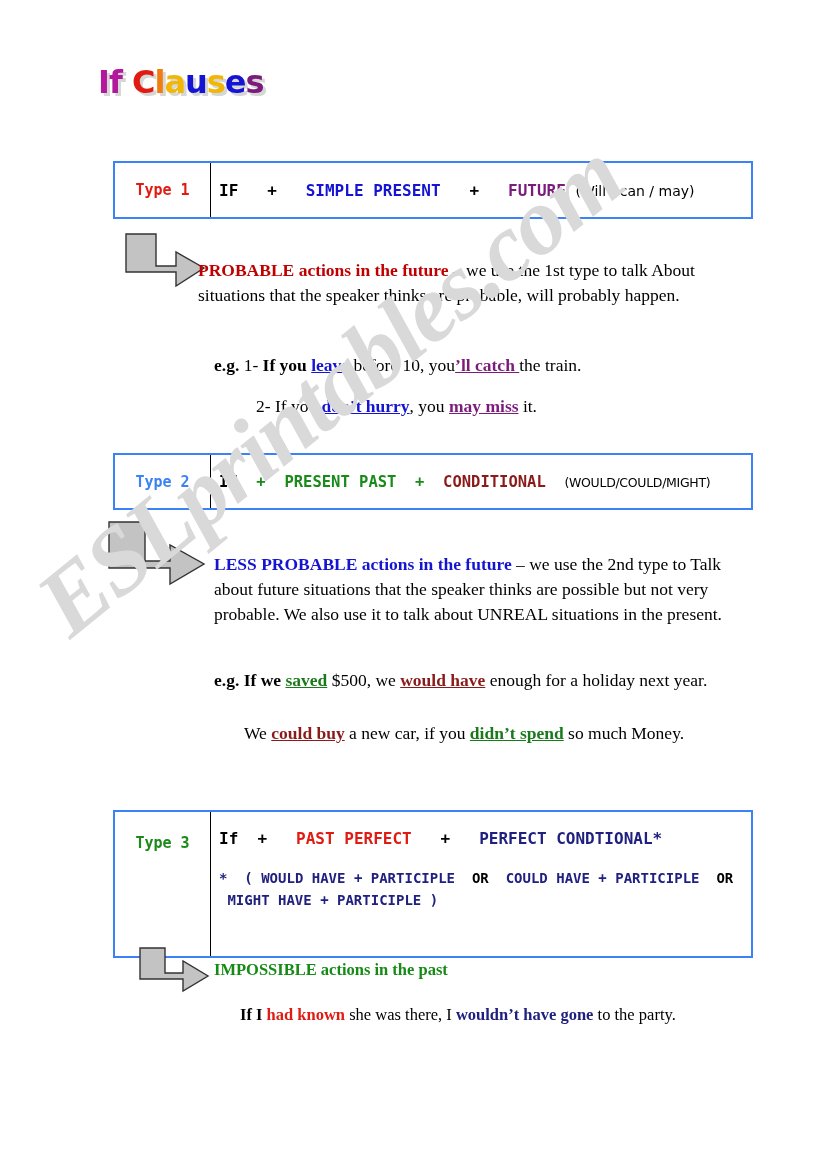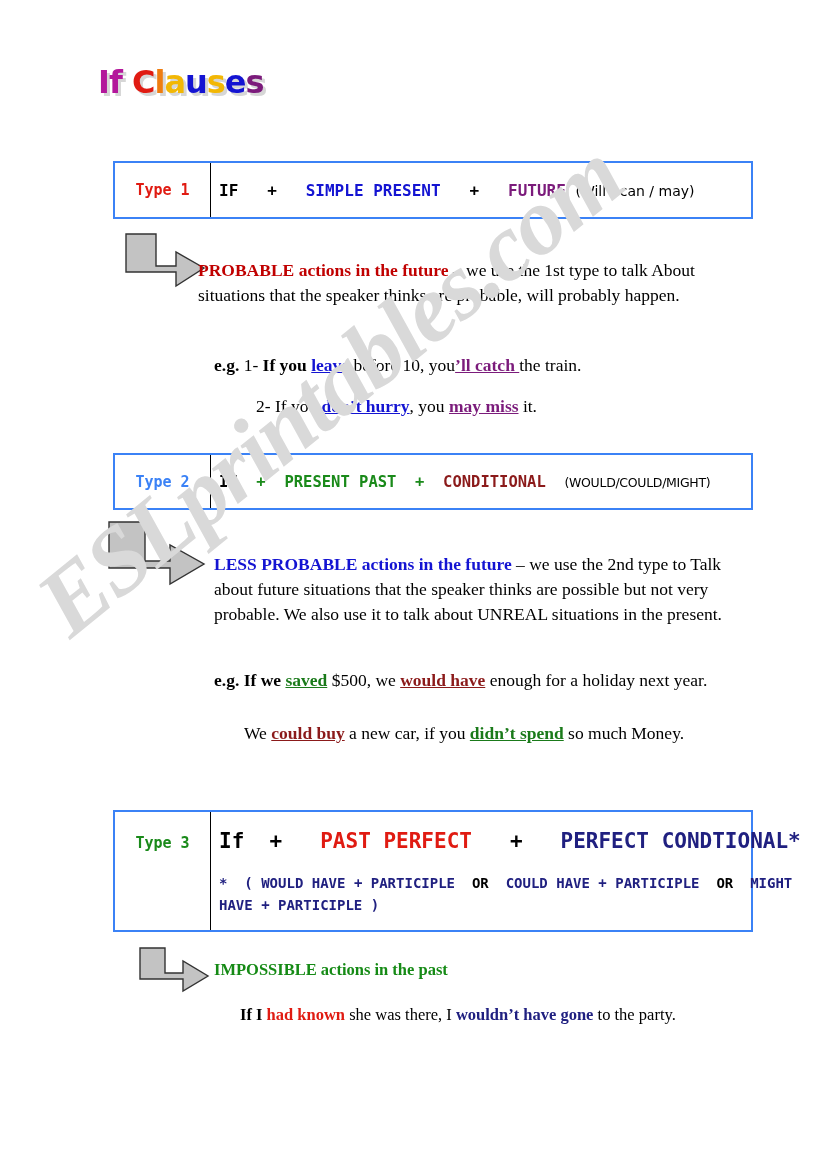--- a/index.html
+++ b/index.html
@@ -88,24 +88,24 @@
   .formula-line {
     font-family: "DejaVu Sans Mono", monospace;
     font-weight: bold;
     white-space: nowrap;
   }
 
   #box1 { top: 161px; height: 58px; }
   #box1 .formula-line { font-size: 16px; letter-spacing: 0px; }
   #box2 { top: 453px; height: 57px; }
   #box2 .formula-line { font-size: 15.5px; }
-  #box3 { top: 810px; height: 122px; }
+  #box3 { top: 810px; height: 148px; }
   #box3 .type-cell { align-items: flex-start; padding-top: 22px; }
   #box3 .formula-cell { justify-content: flex-start; padding-top: 17px; }
-  #box3 .formula-line { font-size: 21px; }
+  #box3 .formula-line { font-size: 16px; }
   #box3 .formula-line.sub {
     margin-top: 20px;
     font-size: 14px;
     line-height: 1.55;
     white-space: normal;
   }
 
   .c-red      { color: #e01b12; }
   .c-darkred  { color: #8b1a1a; }
   .c-blue     { color: #1414d2; }

